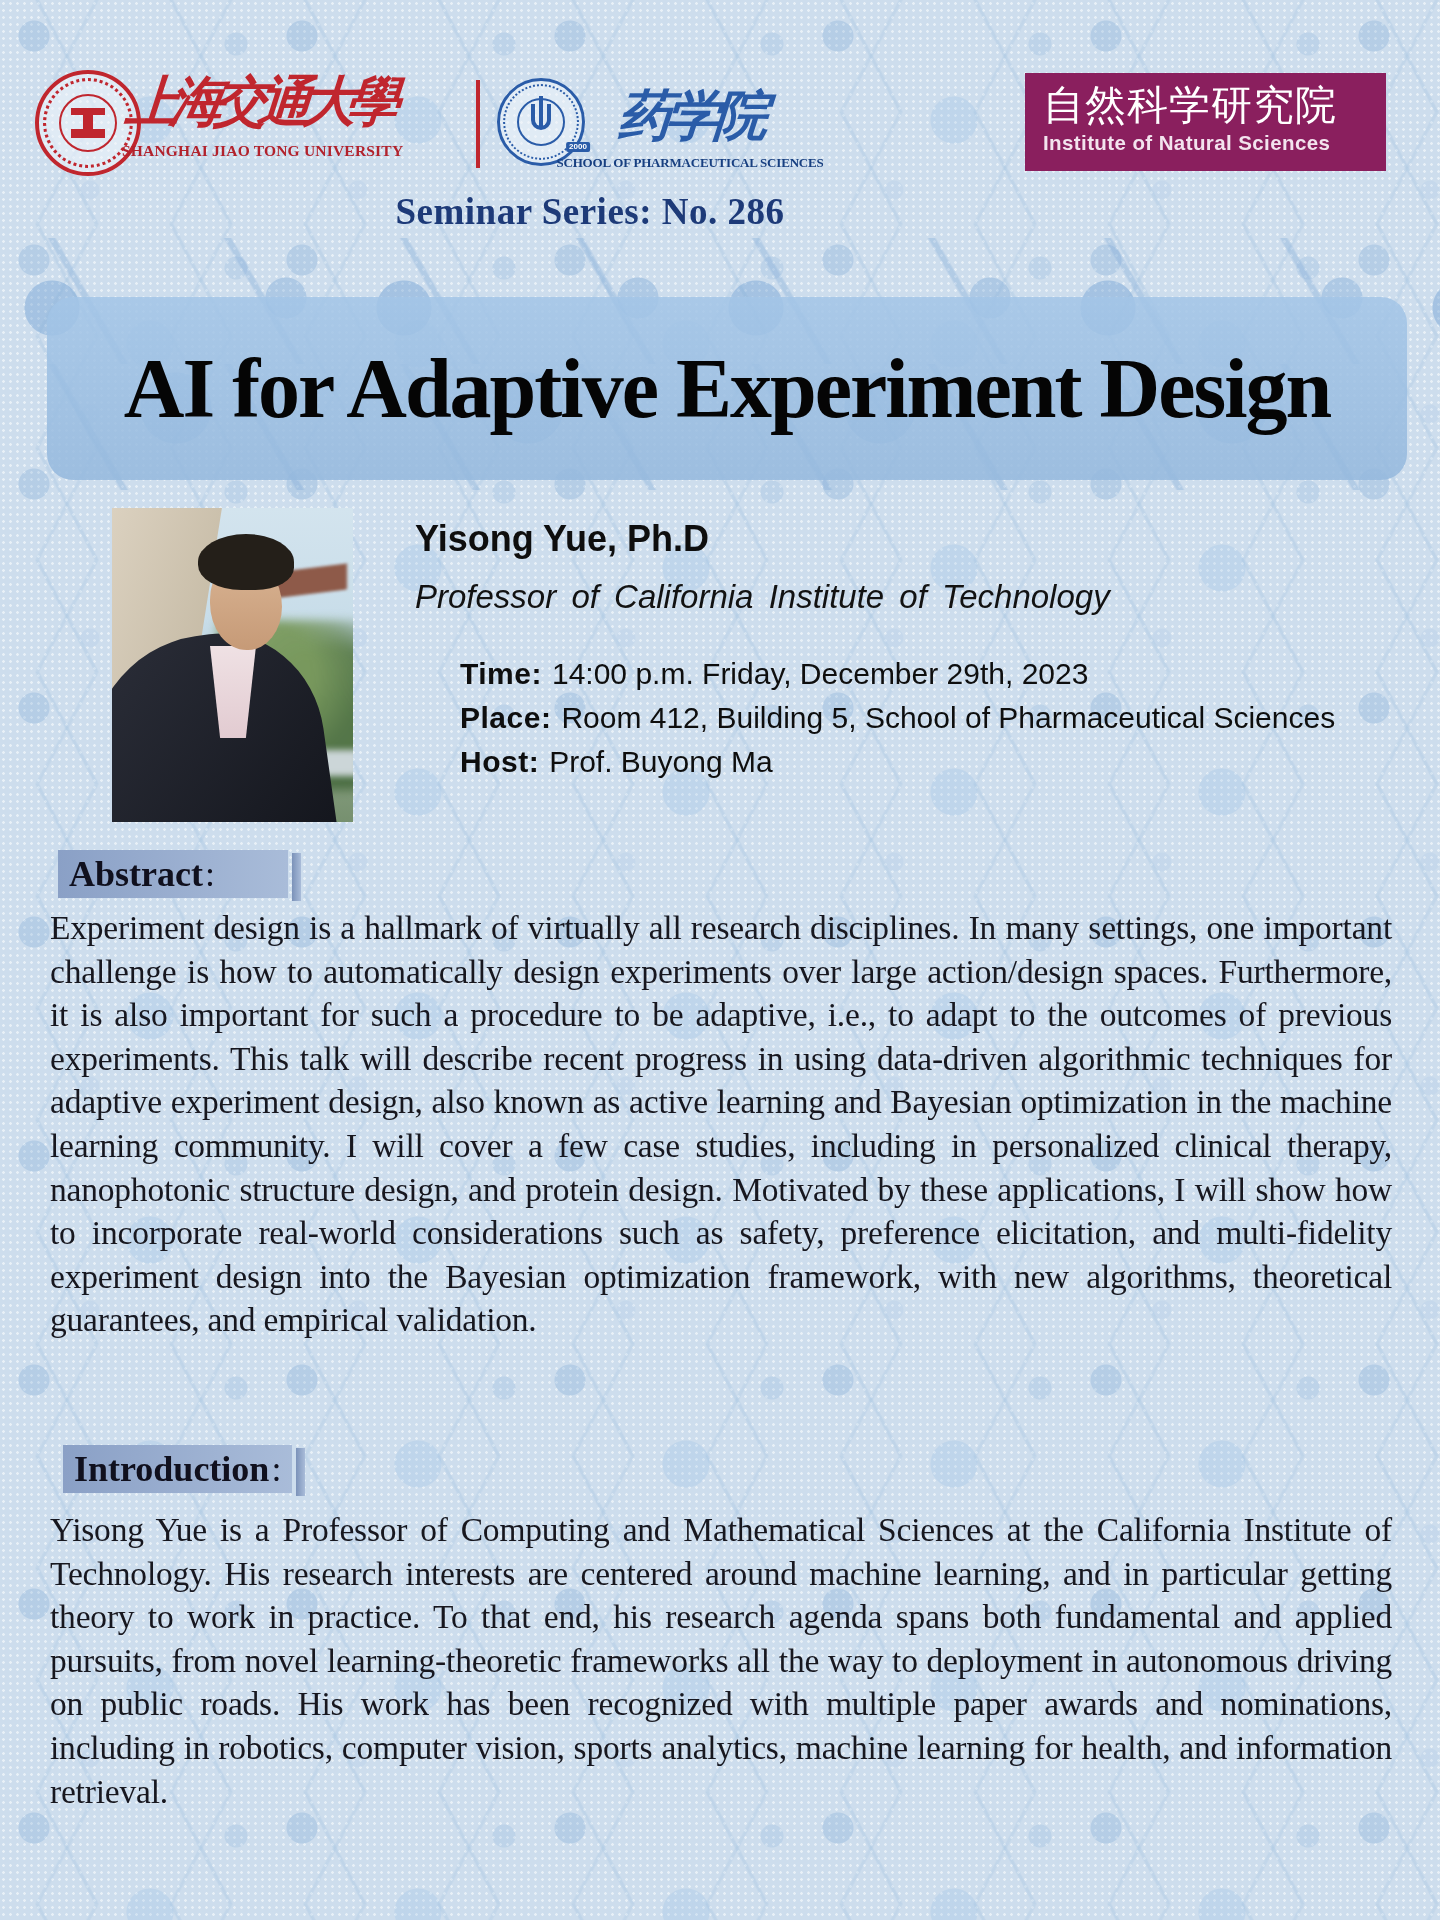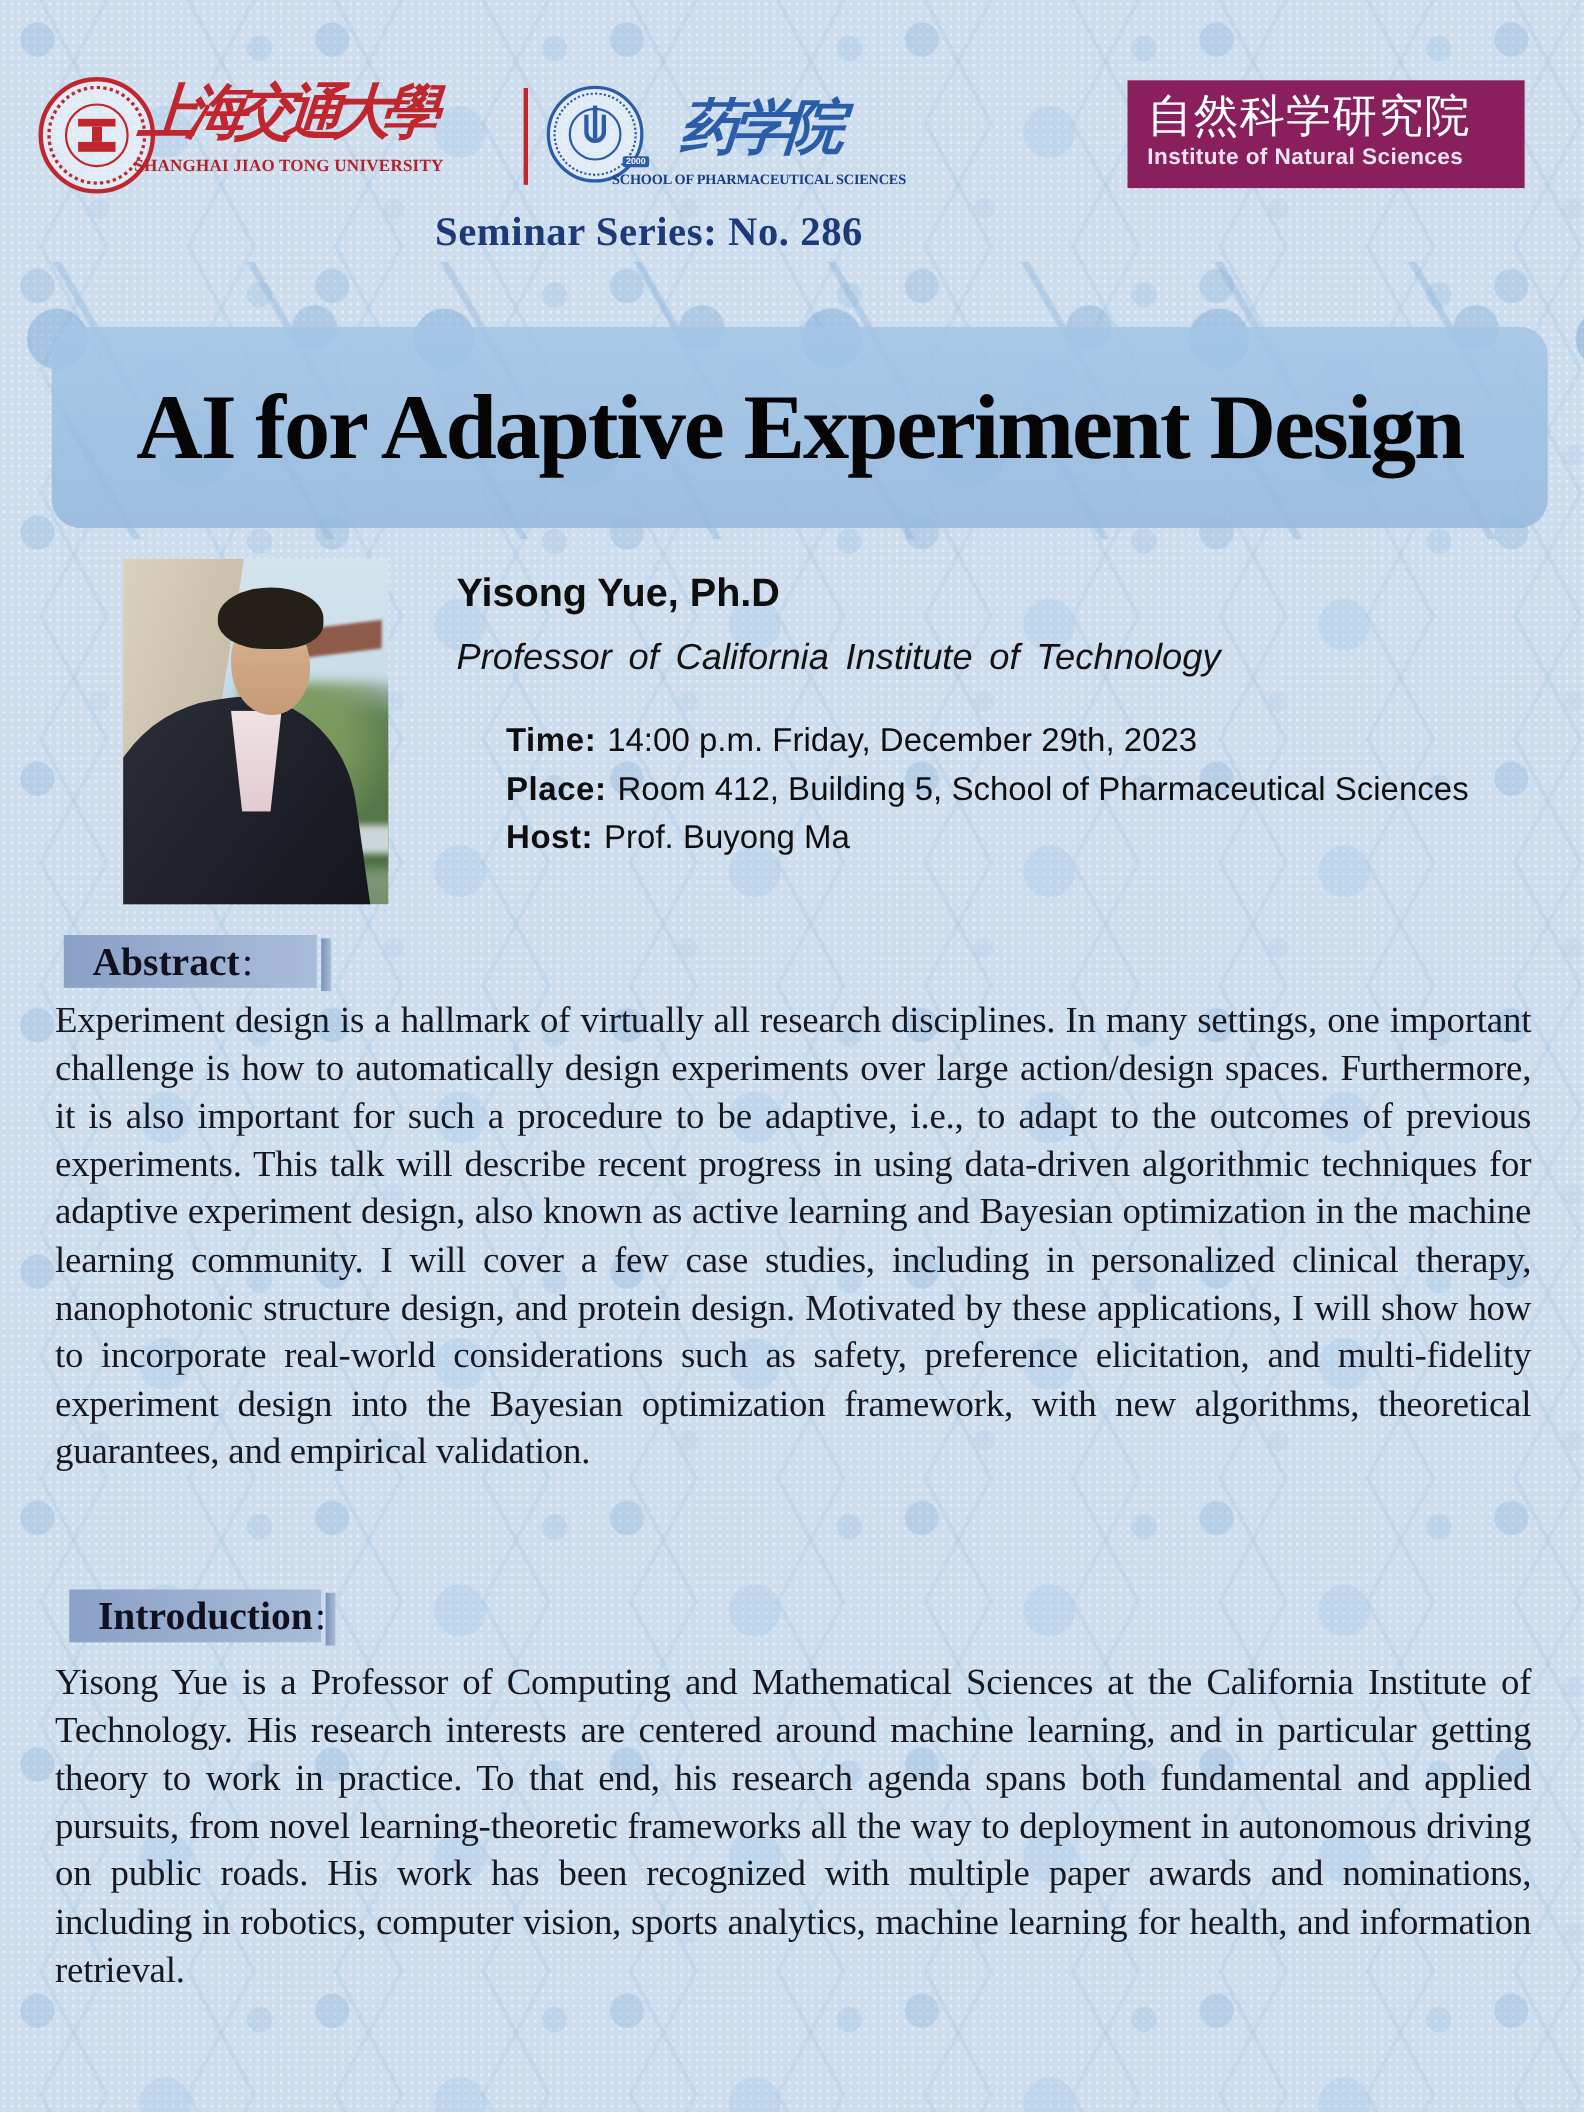--- a/index.html
+++ b/index.html
@@ -173,21 +173,21 @@
   .details{
     position:absolute; left:415px; top:652px;
     font-family:"Liberation Sans",sans-serif; font-size:30px; color:#0e0e0e; line-height:44px;margin-left:45px;
   }
   .details .lbl{font-weight:bold; margin-right:10px; letter-spacing:0.5px;}
 
   
   .hbar{
     position:absolute; height:48px; box-sizing:border-box;
     background:linear-gradient(90deg,#8aa0c6,#a9bcd9);
-    display:flex; align-items:center; padding-left:26px;
+    display:flex; align-items:center; padding-left:11px;
     font-size:36px; color:#10101e;
   }
   .hbar::after{
     content:""; position:absolute; right:-13px; top:3px; height:100%; width:9px;
     background:linear-gradient(90deg,#7b92b9,#a9bcd9);
   }
   .hbar .h-txt{font-weight:bold;}
   .hbar .h-colon{font-weight:normal; margin-left:2px;}
   .hbar-abstract{left:58px; top:850px; width:230px;}
   .hbar-intro{left:63px; top:1445px; width:229px;}

